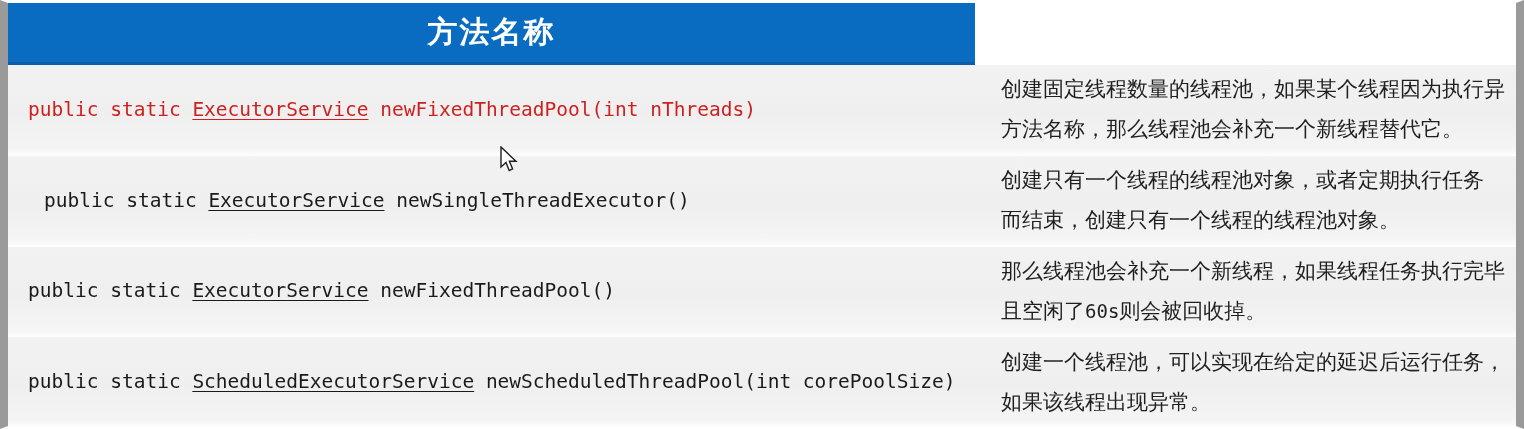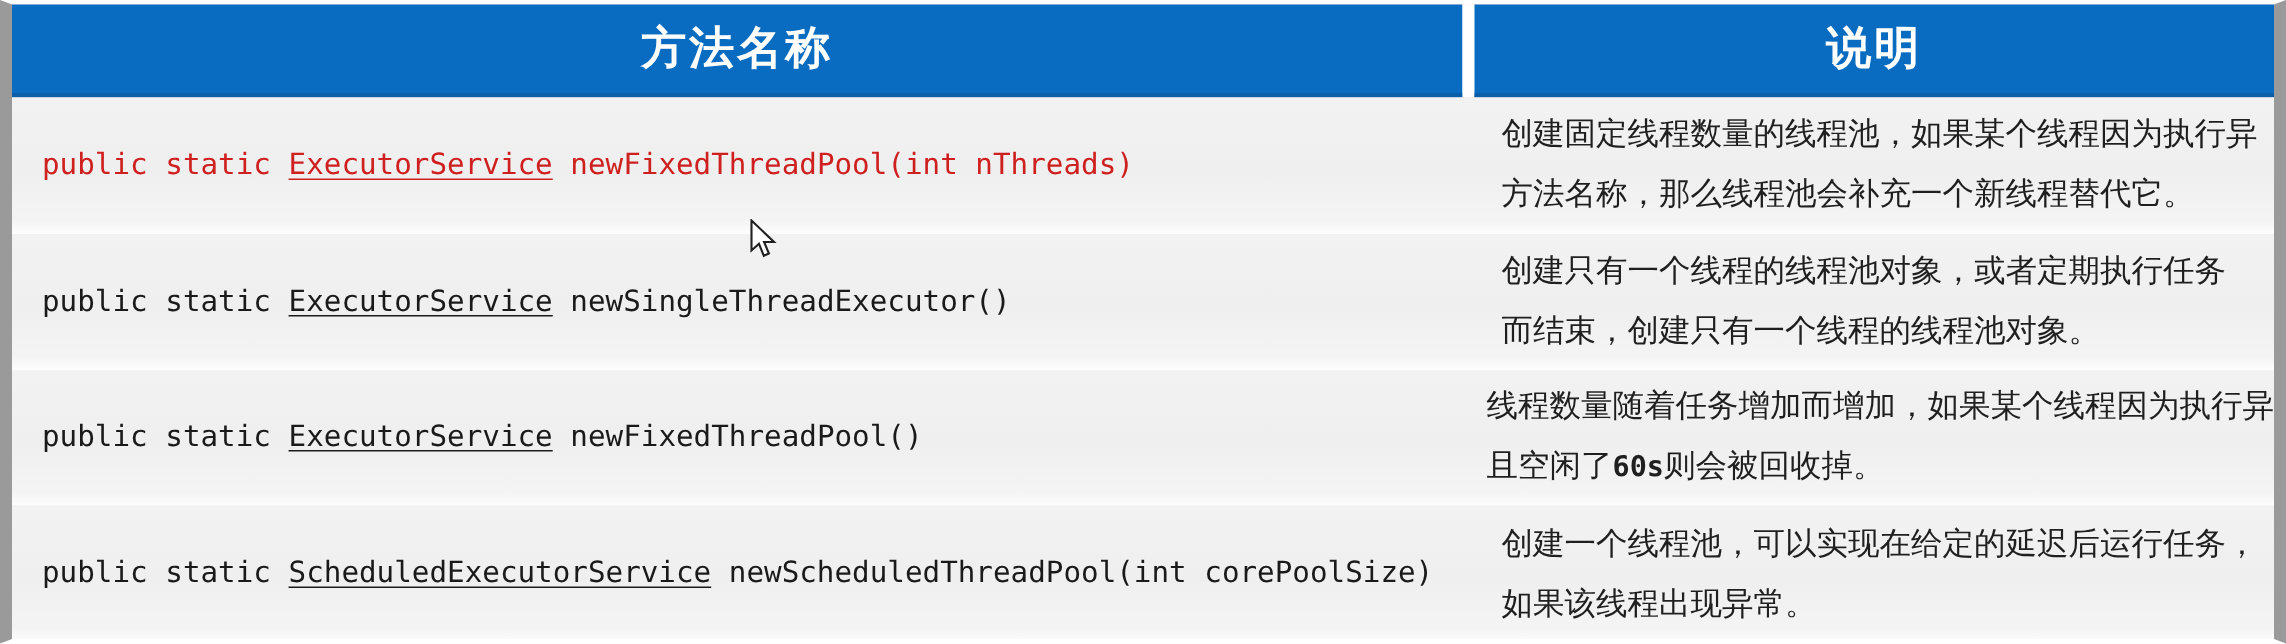--- a/index.html
+++ b/index.html
@@ -26,21 +26,21 @@
     border-top: 3px solid #ffffff;
     border-bottom: 3px solid #ffffff;
   }
 
   .table {
     width: 100%;
     height: 100%;
     box-sizing: border-box;
     display: flex;
     flex-direction: column;
-    background: #f9a8d4;
+    background: #0f172a;
   }
 
   
   .thead {
     display: flex;
     height: 62px;
     flex: 0 0 62px;
     background: #ffffff;
     box-sizing: border-box;
   }
@@ -111,21 +111,21 @@
   .desc-line {
     font-family: "DejaVu Sans", "Liberation Sans", sans-serif;
     font-size: 21px;
     color: #1f1f1f;
     line-height: 40px;
     white-space: nowrap;
   }
   .desc-line .mono {
     font-family: "DejaVu Sans Mono", "Liberation Mono", monospace;
     font-size: 19px;
-    font-weight: bold;
+    font-weight: normal;
   }
 
   
   .cursor {
     position: absolute;
     left: 492px;
     top: 143px;
     width: 20px;
     height: 28px;
     pointer-events: none;
@@ -134,51 +134,50 @@
 </style>
 </head>
 <body>
 
 <div class="table-frame">
   <div class="table">
 
     <div class="thead">
       <div class="th th-method">方法名称</div>
       <div class="th-gap"></div>
-      <div class="th th-desc">说明</div>
     </div>
 
     <div class="tbody">
 
       <div class="row">
         <div class="cell-method">
           <span class="code red" style="color: rgb(207, 32, 32);"><span>public static </span><span class="ul">ExecutorService</span><span> newFixedThreadPool(int nThreads)</span></span>
         </div>
         <div class="cell-desc">
           <div class="desc-line">创建固定线程数量的线程池，如果某个线程因为执行异</div>
           <div class="desc-line">方法名称，那么线程池会补充一个新线程替代它。</div>
         </div>
       </div>
 
       <div class="row">
         <div class="cell-method">
-          <span class="code" style="color: rgb(26, 26, 26);"><span>public static </span><span class="ul">ExecutorService</span><span> newSingleThreadExecutor()</span></span>
+          <span class="code" style="color: rgb(26, 26, 26); margin-left: 16px;"><span>public static </span><span class="ul">ExecutorService</span><span> newSingleThreadExecutor()</span></span>
         </div>
         <div class="cell-desc">
           <div class="desc-line">创建只有一个线程的线程池对象，或者定期执行任务</div>
           <div class="desc-line">而结束，创建只有一个线程的线程池对象。</div>
         </div>
       </div>
 
       <div class="row">
         <div class="cell-method">
           <span class="code" style="color: rgb(26, 26, 26);"><span>public static </span><span class="ul">ExecutorService</span><span> newFixedThreadPool()</span></span>
         </div>
         <div class="cell-desc">
-          <div class="desc-line">线程数量随着任务增加而增加，如果某个线程因为执行异</div>
+          <div class="desc-line">那么线程池会补充一个新线程，如果线程任务执行完毕</div>
           <div class="desc-line" id="row3-line2">且空闲了<span class="mono">60s</span>则会被回收掉。</div>
         </div>
       </div>
 
       <div class="row">
         <div class="cell-method">
           <span class="code" style="color: rgb(26, 26, 26);"><span>public static </span><span class="ul">ScheduledExecutorService</span><span> newScheduledThreadPool(int corePoolSize)</span></span>
         </div>
         <div class="cell-desc">
           <div class="desc-line">创建一个线程池，可以实现在给定的延迟后运行任务，</div>

